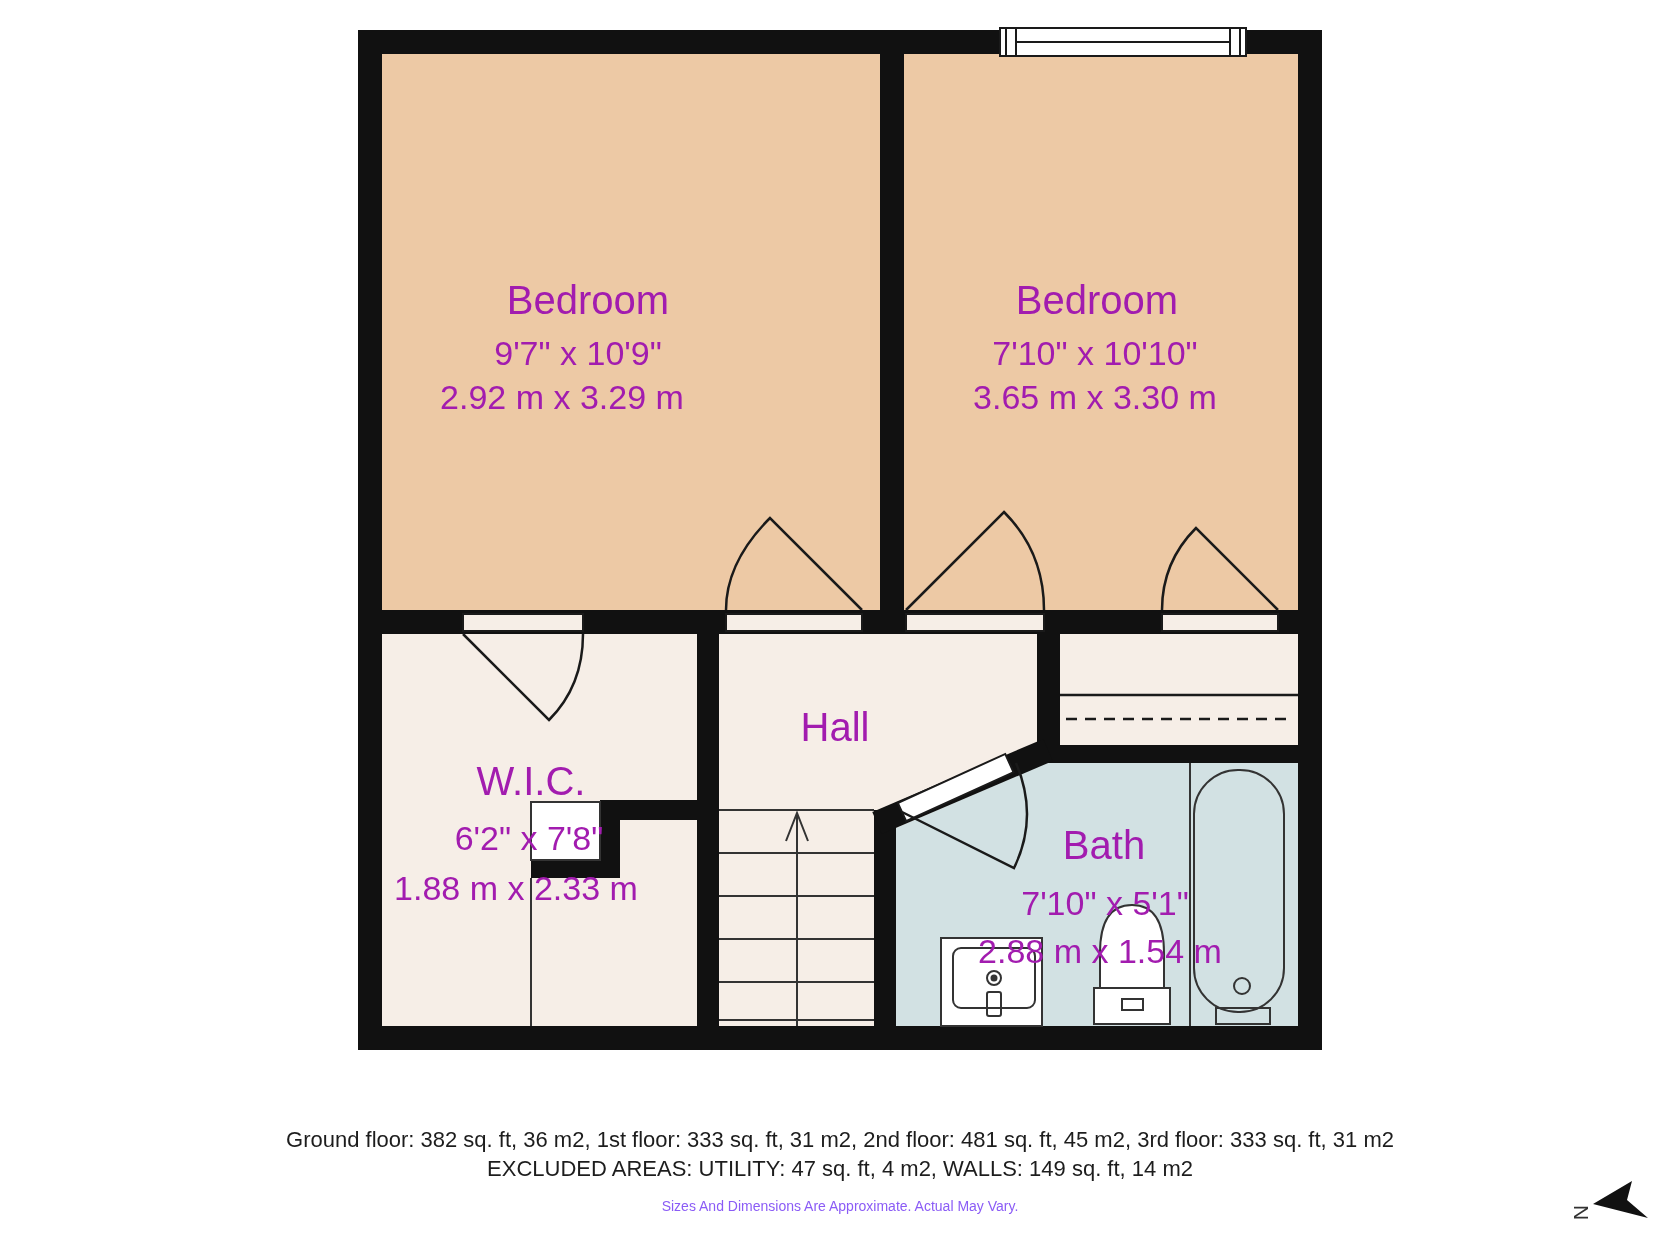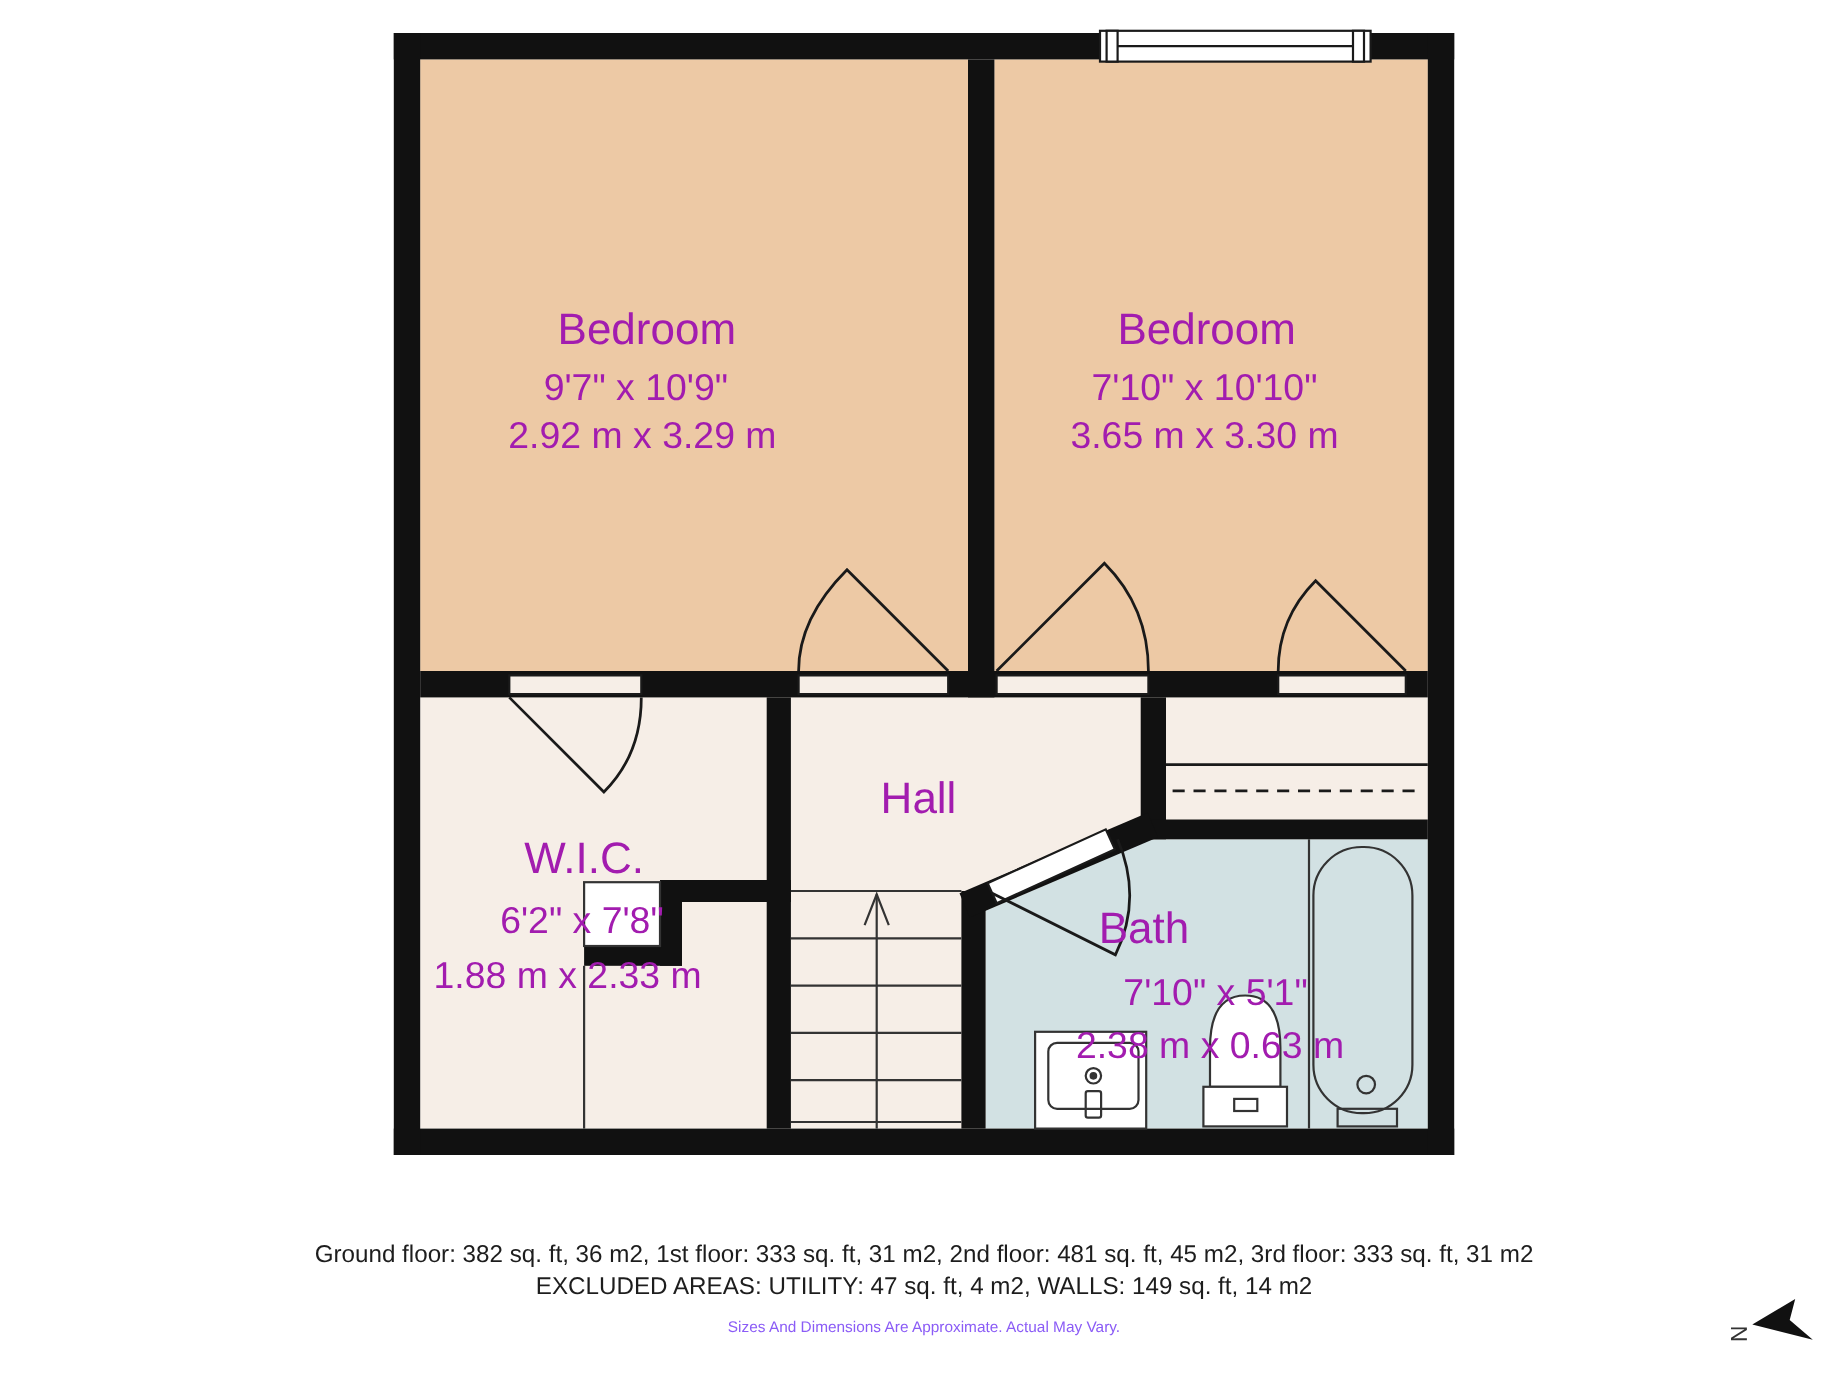--- a/index.html
+++ b/index.html
@@ -118,34 +118,34 @@
     </g>
 
     <g>
       <polygon points="1593,1204 1632,1181 1627,1200 1648,1218" fill="#111111"></polygon>
       <text x="1581" y="1212" font-size="21" fill="#333333" transform="rotate(90 1581 1205)" font-family="Liberation Sans, sans-serif">N</text>
     </g>
   </svg>
 
   <div class="room-label room-name" style="left:588px;top:300px;">Bedroom</div>
   <div class="room-label room-dim" style="left:578px;top:353px;">9'7" x 10'9"</div>
-  <div class="room-label room-dim" style="left:584px;top:397px;">2.92 m x 3.29 m</div>
+  <div class="room-label room-dim" style="left:562px;top:397px;">2.92 m x 3.29 m</div>
 
   <div class="room-label room-name" style="left:1097px;top:300px;">Bedroom</div>
   <div class="room-label room-dim" style="left:1095px;top:353px;">7'10" x 10'10"</div>
   <div class="room-label room-dim" style="left:1095px;top:397px;">3.65 m x 3.30 m</div>
 
   <div class="room-label room-name" style="left:531px;top:781px;">W.I.C.</div>
   <div class="room-label room-dim" style="left:529px;top:838px;">6'2" x 7'8"</div>
   <div class="room-label room-dim" style="left:516px;top:888px;">1.88 m x 2.33 m</div>
 
   <div class="room-label room-name" style="left:835px;top:727px;">Hall</div>
 
-  <div class="room-label room-name" style="left:1040px;top:845px;">Bath</div>
+  <div class="room-label room-name" style="left:1104px;top:845px;">Bath</div>
   <div class="room-label room-dim" style="left:1105px;top:903px;">7'10" x 5'1"</div>
-  <div class="room-label room-dim" style="left:1100px;top:951px;">2.38 m x 0.63 m</div>
+  <div class="room-label room-dim" style="left:1100px;top:951px;">2.88 m x 1.54 m</div>
 
 
   <div class="footer-line footer-floors">Ground floor: 382 sq. ft, 36 m2, 1st floor: 333 sq. ft, 31 m2, 2nd floor: 481 sq. ft, 45 m2, 3rd floor: 333 sq. ft, 31 m2</div>
   <div class="footer-line footer-excluded">EXCLUDED AREAS: UTILITY: 47 sq. ft, 4 m2, WALLS: 149 sq. ft, 14 m2</div>
   <div class="footer-line footer-disclaimer">Sizes And Dimensions Are Approximate. Actual May Vary.</div>
 
 </div>
 
 </body></html>

